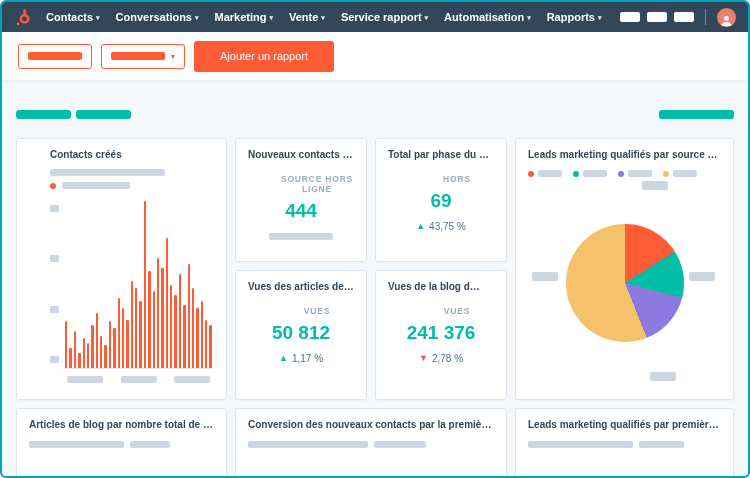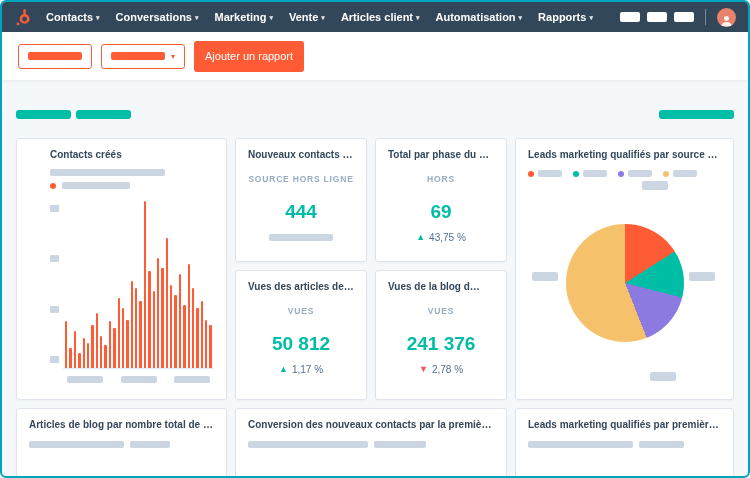--- a/index.html
+++ b/index.html
@@ -24,21 +24,21 @@
   
   .page-header{height:48px;flex:0 0 48px;background:#fff;display:flex;align-items:center;
                justify-content:space-between;padding:0 16px;box-shadow:0 1px 3px rgba(45,62,80,.08);z-index:2;}
   .page-title{color:var(--teal);font-size:21px;font-weight:500;letter-spacing:.2px;}
   .header-actions{display:flex;align-items:center;gap:9px;}
   .btn-outline{height:25px;border:1px solid var(--orange);border-radius:3px;background:#fff;
                display:flex;align-items:center;gap:6px;padding:0 9px;cursor:pointer;}
   .orange-bar{width:54px;height:8px;background:var(--orange);border-radius:2px;}
   .btn-caret{color:var(--orange);font-size:8px;}
   .btn-solid{height:31px;background:var(--orange);color:#fff;border:none;border-radius:3px;
-             font-size:11px;font-weight:500;padding:0 11px;cursor:pointer;font-family:inherit;}
+             font-size:11px;font-weight:500;padding:0 26px;cursor:pointer;font-family:inherit;}
   
   .content{flex:1;padding:12px 14px 0;overflow:hidden;}
   .filters-row{display:flex;justify-content:space-between;align-items:center;margin:18px 0 19px;}
   .filters-left{display:flex;gap:5px;}
   .teal-bar{height:9px;background:var(--teal);border-radius:3px;cursor:pointer;}
   .tb-55{width:55px;} .tb-75{width:75px;}
   .grid{display:grid;grid-template-columns:211px 132px 132px 1fr;grid-template-rows:124px 130px 130px;gap:8px;}
   .card{background:#fff;border:1px solid var(--border);border-radius:3px;padding:10px 12px;
         box-shadow:0 1px 2px rgba(45,62,80,.04);overflow:hidden;display:flex;flex-direction:column;}
   .card-title{font-size:10px;font-weight:600;color:var(--navy);white-space:nowrap;overflow:hidden;
@@ -53,22 +53,22 @@
   .y-axis{width:13px;display:flex;flex-direction:column;justify-content:space-between;padding:4px 0 26px;}
   .tick{width:9px;height:7px;background:var(--gray);border-radius:1px;}
   .plot{flex:1;display:flex;flex-direction:column;min-width:0;}
   .bars{flex:1;display:flex;align-items:flex-end;gap:2px;border-bottom:1px solid #e5ebf2;padding:0 2px;}
   .bar{flex:1;background:var(--orange);border-radius:1px 1px 0 0;min-width:2px;}
   .x-labels{height:20px;display:flex;justify-content:space-between;align-items:center;padding:0 4px;}
   .x-redact{width:36px;height:7px;background:var(--gray);border-radius:2px;}
   
   .metric-card{align-items:center;}
   .metric-card .card-title{align-self:stretch;}
-  .metric-label{margin-top:14px;font-size:8.5px;letter-spacing:.8px;color:var(--muted);font-weight:600;text-align:center;}
-  .metric-value{margin-top:17px;font-size:19px;font-weight:700;color:var(--teal);text-align:center;}
+  .metric-label{margin-top:14px;font-size:8.5px;letter-spacing:.8px;color:var(--muted);font-weight:600;text-align:center;margin-left:32px;}
+  .metric-value{margin-top:6px;font-size:19px;font-weight:700;color:var(--teal);text-align:center;}
   .metric-redact{width:64px;margin-top:11px;}
   .delta{margin-top:9px;display:flex;align-items:center;gap:4px;font-size:10px;color:var(--text2);}
   .tri{font-size:9px;line-height:1;}
   .delta.up .tri{color:var(--teal);}
   .delta.down .tri{color:var(--neg);}
   
   .card-f{grid-column:4;grid-row:1/3;}
   .pie-legend{display:flex;align-items:center;gap:11px;margin-top:10px;flex:0 0 auto;}
   .pie-legend .item{display:flex;align-items:center;gap:4px;}
   .pie-legend .redact{width:24px;}
@@ -105,21 +105,21 @@
         </span>
         <span class="nav-item">
           <span>Marketing</span>
           <span class="nav-caret">▾</span>
         </span>
         <span class="nav-item">
           <span>Vente</span>
           <span class="nav-caret">▾</span>
         </span>
         <span class="nav-item">
-          <span>Articles client</span>
+          <span>Service rapport</span>
           <span class="nav-caret">▾</span>
         </span>
         <span class="nav-item">
           <span>Automatisation</span>
           <span class="nav-caret">▾</span>
         </span>
         <span class="nav-item">
           <span>Rapports</span>
           <span class="nav-caret">▾</span>
         </span>

